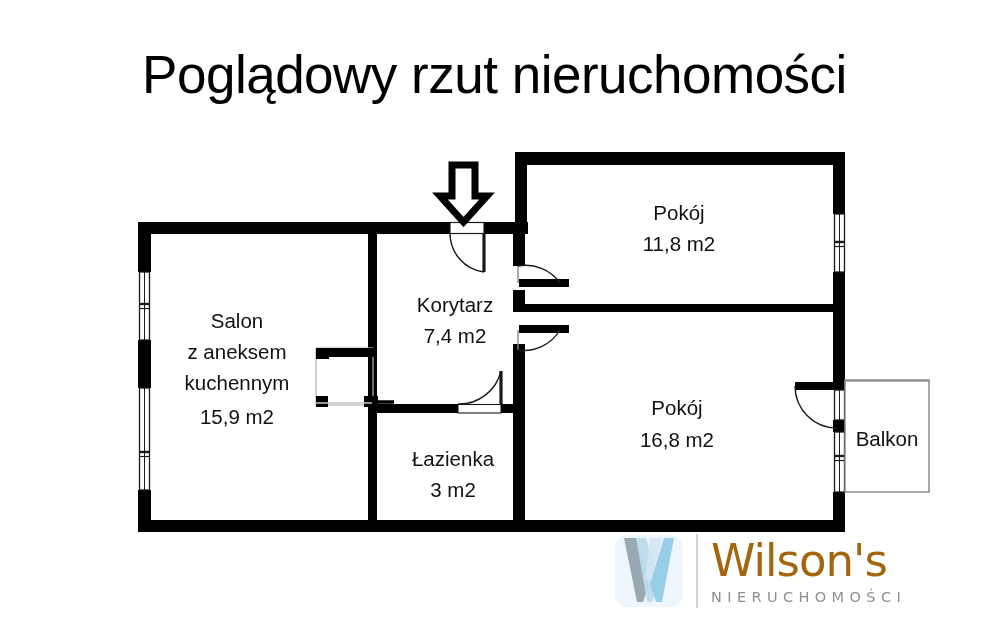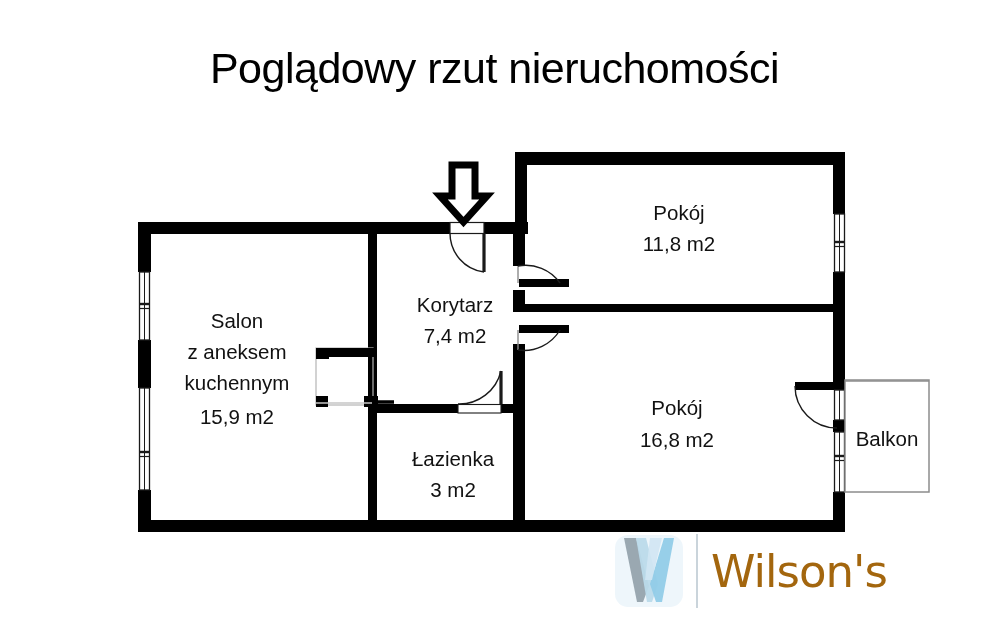--- a/index.html
+++ b/index.html
@@ -14,21 +14,21 @@
     overflow: hidden;
     font-family: "Liberation Sans", sans-serif;
   }
   #plan-title {
     position: absolute;
     left: 0;
     top: 44px;
     width: 989px;
     text-align: center;
     font-family: "Liberation Sans", sans-serif;
-    font-size: 43px;
+    font-size: 53px;
     font-weight: 400;
     color: #000000;
     letter-spacing: -0.5px;
     white-space: nowrap;
   }
   #floorplan-svg {
     position: absolute;
     left: 0;
     top: 0;
   }
@@ -261,14 +261,15 @@
   <svg id="wm-mark" viewBox="0 0 74 74">
     <rect x="3" y="1" width="68" height="72" rx="13" ry="13" fill="#eef6fb"></rect>
     <path d="M 12 4 L 24 4 L 37 52 L 31 68 L 25 68 Z" fill="#8f9ea8" opacity="0.92"></path>
     <path d="M 24 4 L 34 4 L 46 50 L 40 68 L 35 68 Z" fill="#b8d9ea" opacity="0.95"></path>
     <path d="M 52 4 L 62 4 L 50 68 L 44 68 L 38 50 Z" fill="#8ecbe8" opacity="0.95"></path>
     <path d="M 38 4 L 50 4 L 40 46 L 33 46 Z" fill="#cfe6f3" opacity="0.9"></path>
   </svg>
   <div id="wm-divider"></div>
   <div id="wm-text">
     <div id="wm-wordmark">Wilson's</div>
+    <div id="wm-sub">NIERUCHOMOŚCI</div>
   </div>
 </div>
 
 </body></html>

